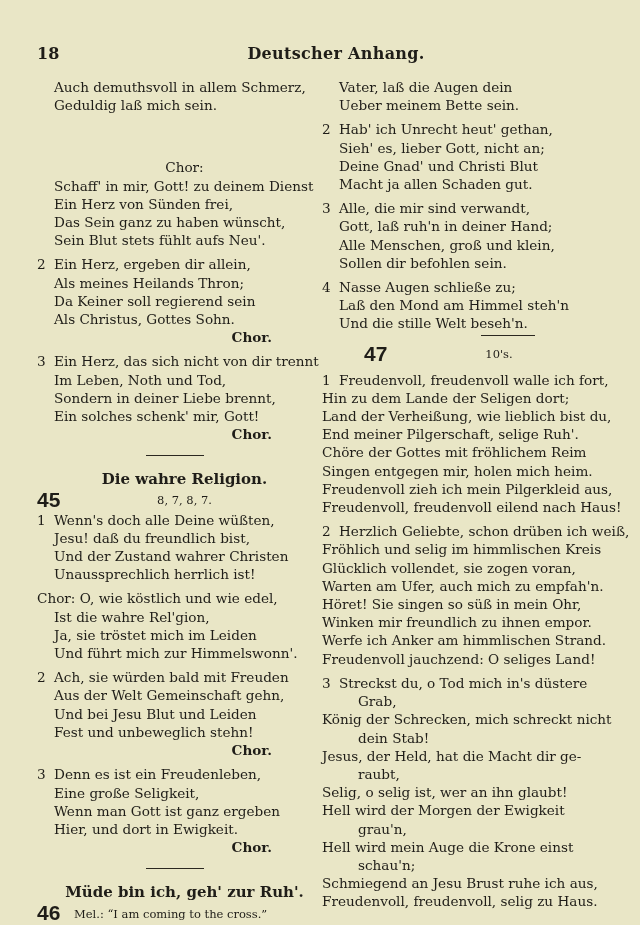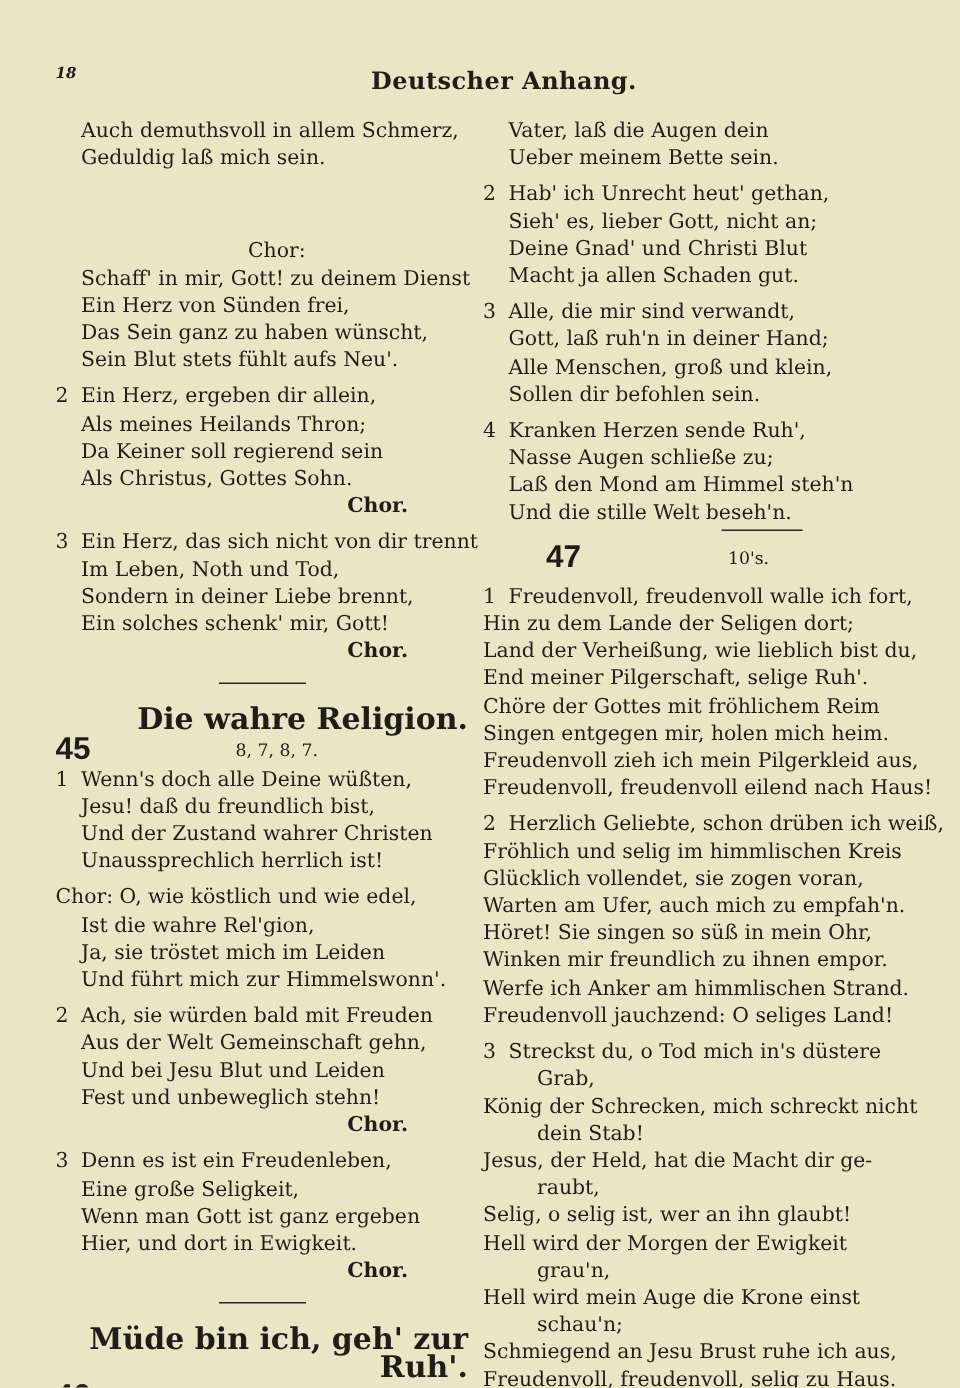--- a/index.html
+++ b/index.html
@@ -6,37 +6,37 @@
   body {
     width: 640px; height: 925px;
     background: #e9e6c6;
     color: #1f1d18;
     font-family: "DejaVu Serif", serif;
     position: relative;
     overflow: hidden;
   }
   .page { position: absolute; left: 0; top: 0; width: 640px; height: 925px; }
   .header { position: absolute; top: 44px; left: 0; width: 640px; height: 22px; }
-  .page-num { position: absolute; left: 37px; top: 0; font-size: 10px; font-weight: bold; font-style: italic; }
+  .page-num { position: absolute; left: 37px; top: 0; font-size: 16px; font-weight: bold; }
   .running-title { position: absolute; left: 0; width: 640px; text-align: center; top: 0; font-size: 16px; font-weight: bold; letter-spacing: 0.3px; padding-left: 16px; }
 
   .col { position: absolute; top: 78px; font-size: 13.6px; line-height: 18.2px; }
   .col.left { left: 37px; width: 275px; }
   .col.right { left: 322px; width: 292px; }
 
   .line { white-space: nowrap; }
   .indent { padding-left: 17px; }
   .indent2 { padding-left: 36px; }
   .stanza { margin-bottom: 6px; position: relative; }
   .vnum { position: absolute; left: 0; }
   .chor-center { text-align: center; padding-left: 20px; margin-top: 44px; }
   .chor-right { text-align: right; padding-right: 40px; font-weight: bold; }
 
   .divider { width: 58px; height: 1px; background: #2b2820; margin: 12px auto 14px; }
-  .hymn-title { text-align: right; font-weight: bold; font-size: 20px; margin-left: 20px; }
+  .hymn-title { text-align: center; font-weight: bold; font-size: 15px; margin-left: 20px; }
   .hymn-head { position: relative; height: 22px; }
   .hymn-no { position: absolute; left: 0; top: 0; font-family: "Liberation Sans", sans-serif; font-weight: bold; font-size: 21px; line-height: 22px; }
   .meter { text-align: center; font-size: 11.5px; padding-left: 20px; line-height: 22px; }
   .mel { position: absolute; left: 37px; top: 3px; font-size: 11.5px; white-space: nowrap; }
 </style>
 </head>
 <body>
 
 <div class="page">
 
@@ -148,21 +148,20 @@
     <div class="stanza">
       <span class="vnum">3</span>
       <div class="line indent">Alle, die mir sind verwandt,</div>
       <div class="line indent">Gott, laß ruh'n in deiner Hand;</div>
       <div class="line indent">Alle Menschen, groß und klein,</div>
       <div class="line indent">Sollen dir befohlen sein.</div>
     </div>
 
     <div class="stanza">
       <span class="vnum">4</span>
-      <div class="line indent">Kranken Herzen sende Ruh',</div>
       <div class="line indent">Nasse Augen schließe zu;</div>
       <div class="line indent">Laß den Mond am Himmel steh'n</div>
       <div class="line indent">Und die stille Welt beseh'n.</div>
     </div>
 
     <div class="hymn-head" style="margin-top:4px;margin-left:42px;">
       <div class="divider" style="position:absolute;left:117px;top:-4px;margin:0;width:54px;"></div>
       <span class="hymn-no" style="top:4px;">47</span>
       <div class="meter" style="padding-top:4px;">10's.</div>
     </div>

